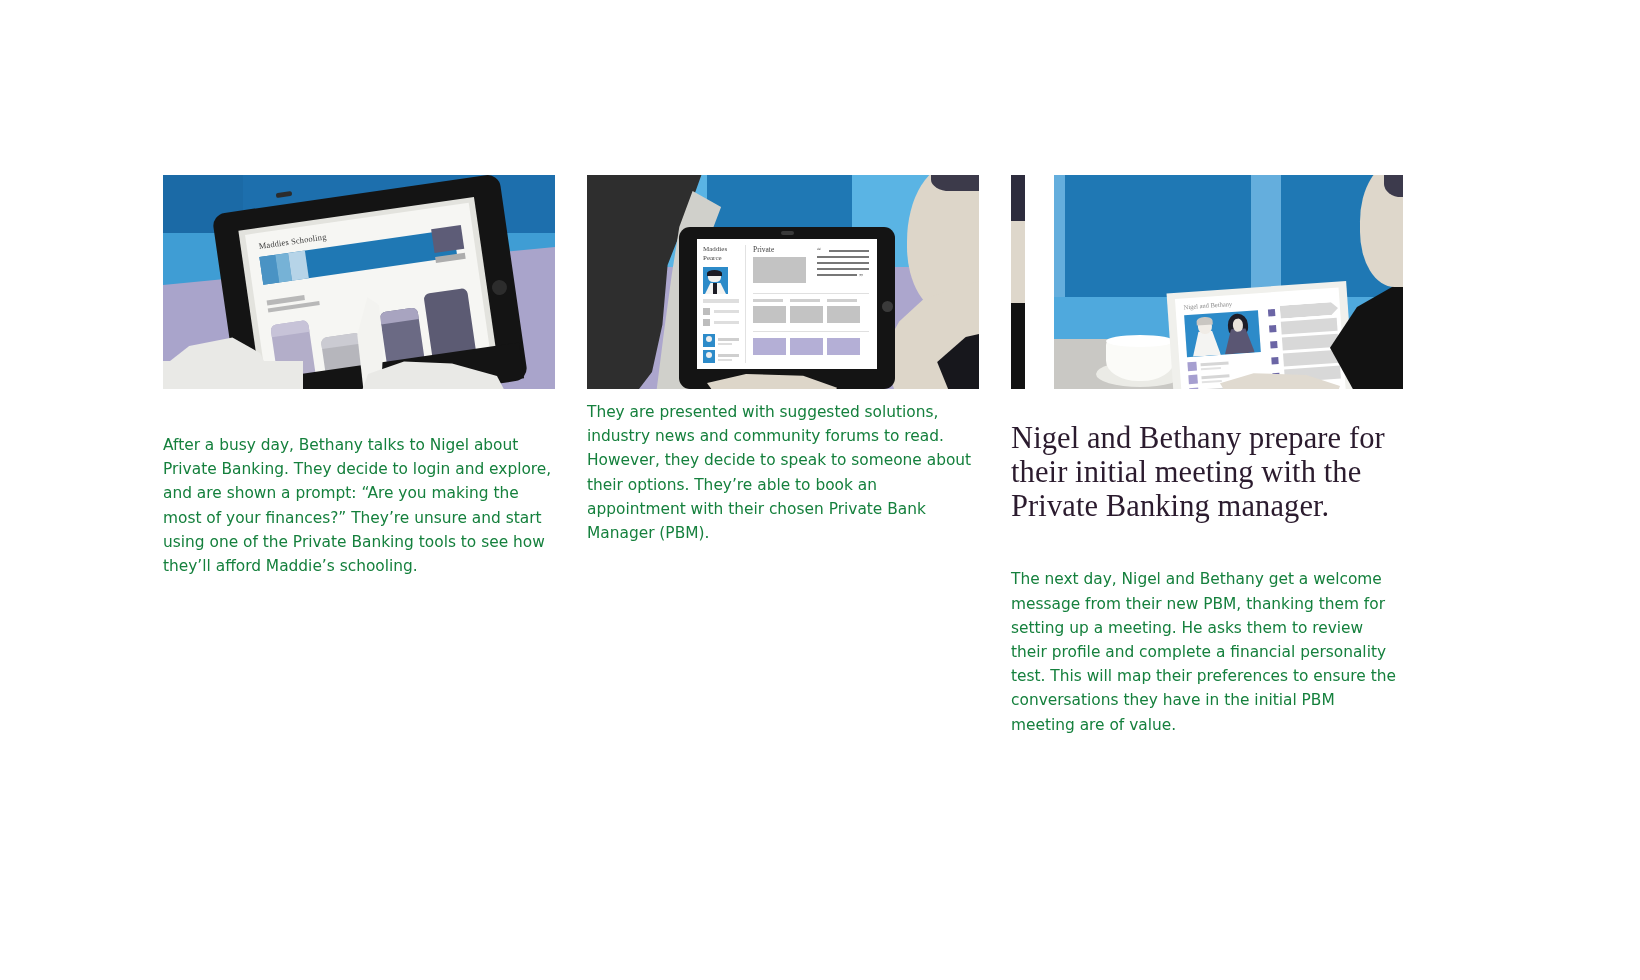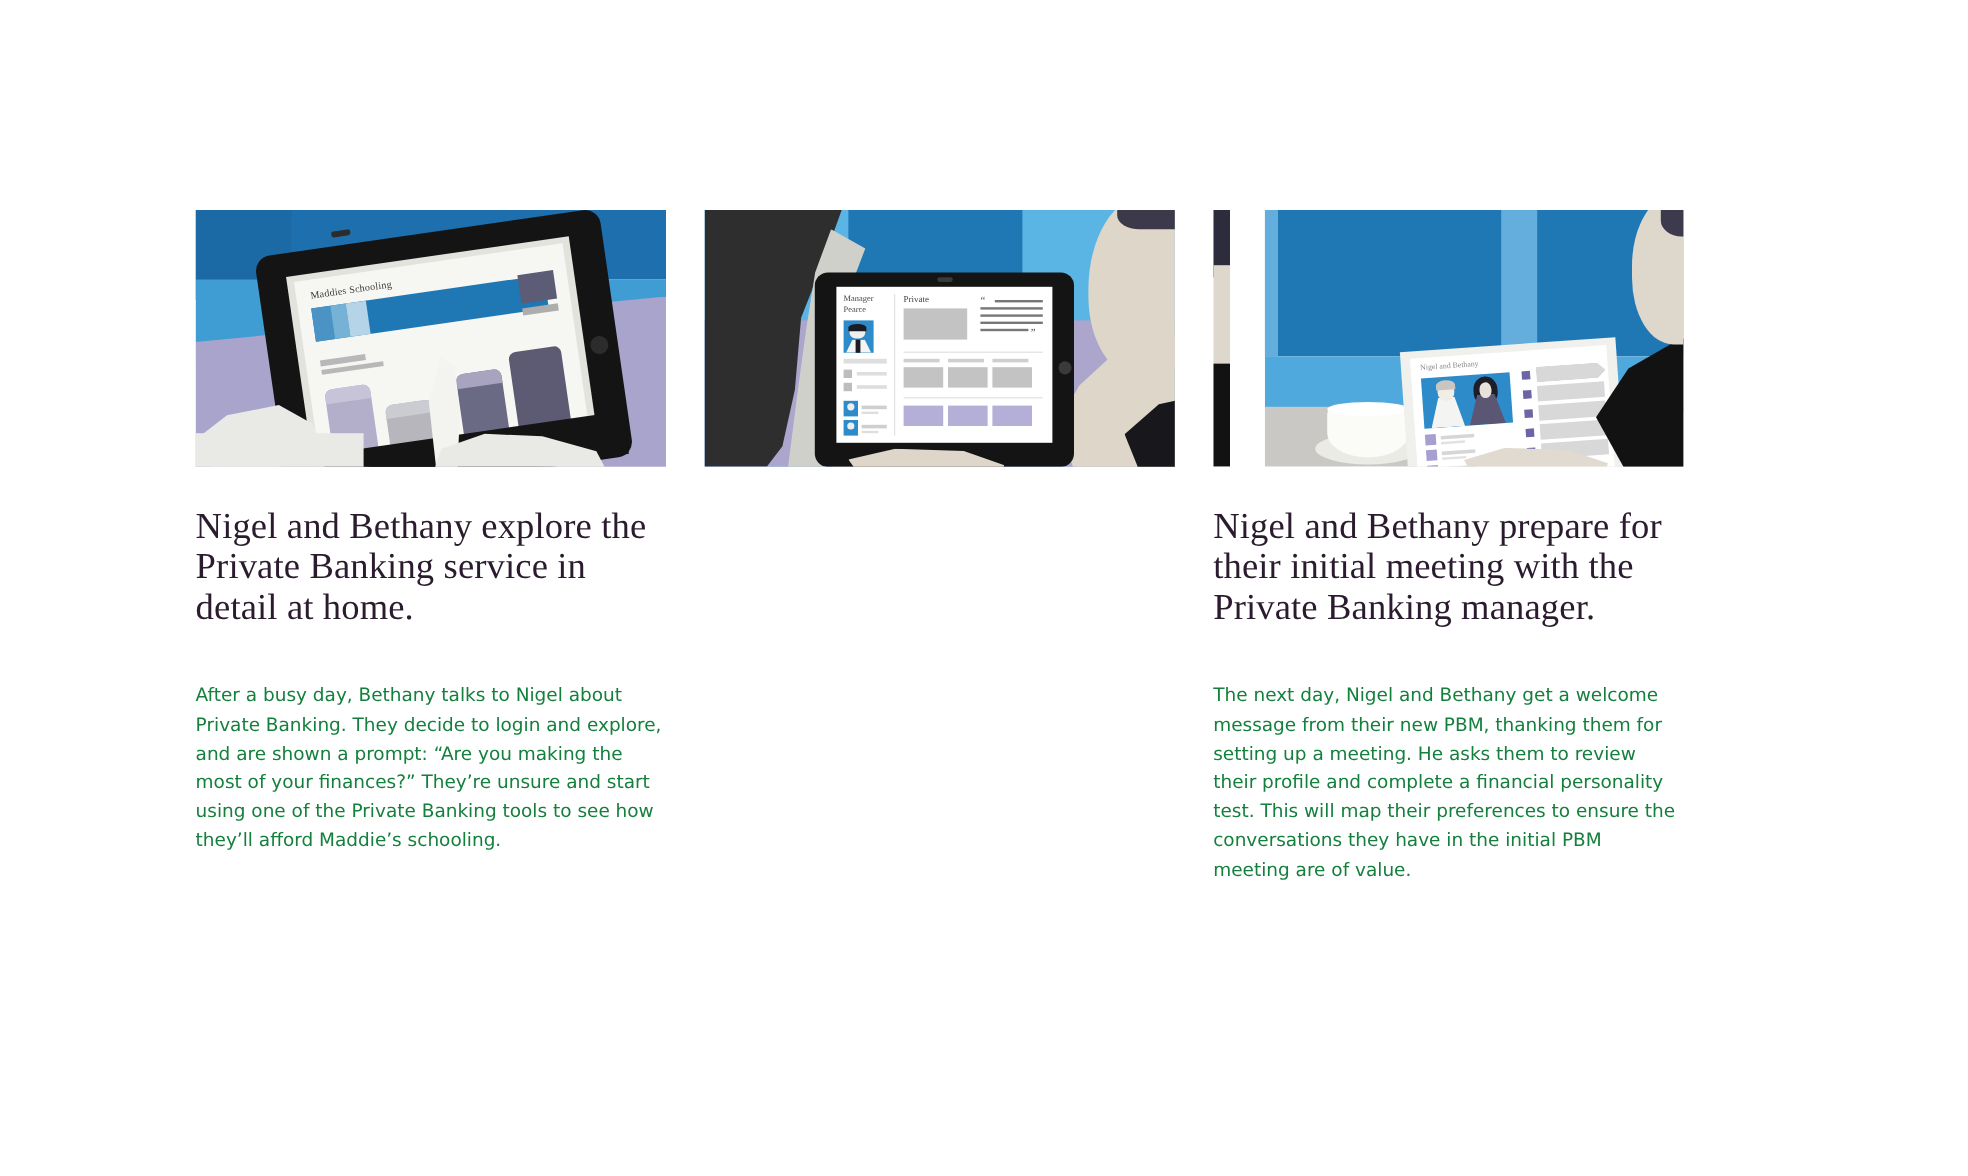--- a/index.html
+++ b/index.html
@@ -389,21 +389,20 @@
           <div class="p1-bar4"></div>
         </div>
 
         <div class="layer p1-tab-bottom"></div>
         <div class="layer p1-hand-l"></div>
         <div class="layer p1-hand-arm-l"></div>
         <div class="layer p1-finger"></div>
         <div class="layer p1-hand-r"></div>
       </div>
 
-      <div class="headline">Nigel and Bethany explore the Private Banking service in detail at home.</div>
       <div class="body-copy">After a busy day, Bethany talks to Nigel about Private Banking. They decide to login and explore, and are shown a prompt: “Are you making the most of your finances?” They’re unsure and start using one of the Private Banking tools to see how they’ll afford Maddie’s schooling.</div>
     </div>
 
     <div class="column col2">
       <div class="illus">
         <div class="layer p2-bg-lblue"></div>
         <div class="layer p2-bg-dblue"></div>
         <div class="layer p2-bg-purple"></div>
 
         <div class="layer p2-head-r"></div>
@@ -415,21 +414,21 @@
         <div class="layer p2-arm-l"></div>
         <div class="layer p2-arm-l2"></div>
 
         <div class="layer p2-tab"></div>
         <div class="layer p2-cam"></div>
         <div class="layer p2-tab-screen"></div>
         <div class="layer p2-home"></div>
 
         <div class="layer p2-content">
           <div class="p2-c p2-divider"></div>
-          <div class="p2-c p2-name">Manager Pearce</div>
+          <div class="p2-c p2-name">Maddies Pearce</div>
           <div class="p2-c p2-avatar"></div>
           <div class="p2-c p2-av-body"></div>
           <div class="p2-c p2-av-tie"></div>
           <div class="p2-c p2-av-face"></div>
           <div class="p2-c p2-av-hair"></div>
           <div class="p2-c p2-l1"></div>
           <div class="p2-c p2-sq1"></div>
           <div class="p2-c p2-sq1l"></div>
           <div class="p2-c p2-sq2"></div>
           <div class="p2-c p2-sq2l"></div>
@@ -460,20 +459,21 @@
           <div class="p2-c p2-gb3"></div>
           <div class="p2-c p2-hr2"></div>
           <div class="p2-c p2-pb1"></div>
           <div class="p2-c p2-pb2"></div>
           <div class="p2-c p2-pb3"></div>
         </div>
 
         <div class="layer p2-hand-b"></div>
       </div>
 
+      <div class="body-copy">They are presented with suggested solutions, industry news and community forums to read. However, they decide to speak to someone about their options. They’re able to book an appointment with their chosen Private Bank Manager (PBM).</div>
     </div>
 
     <div class="column col3">
       <div class="illus">
         <div class="layer p3-sliver">
           <div class="p3-sl-hair"></div>
           <div class="p3-sl-skin"></div>
           <div class="p3-sl-dark"></div>
         </div>
 

